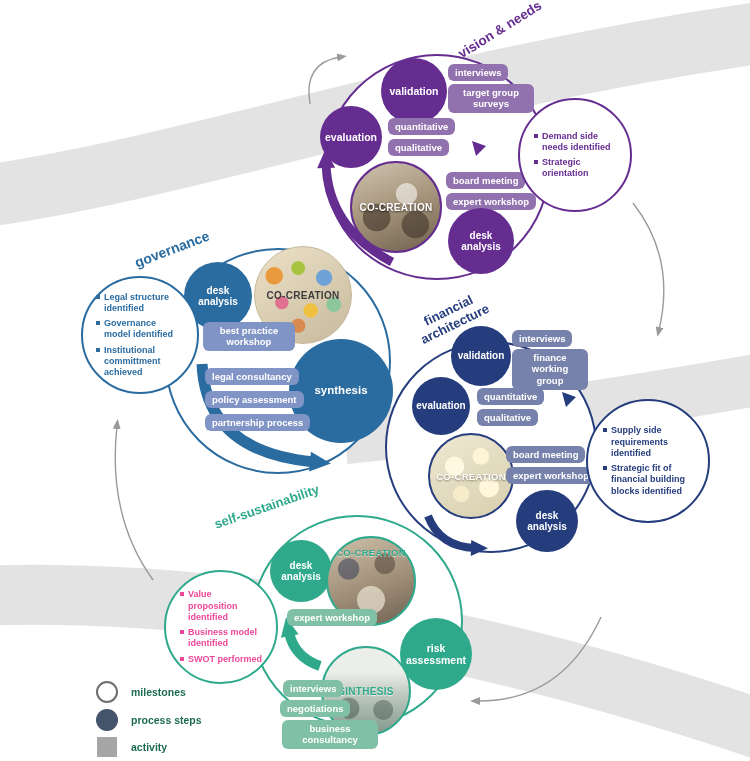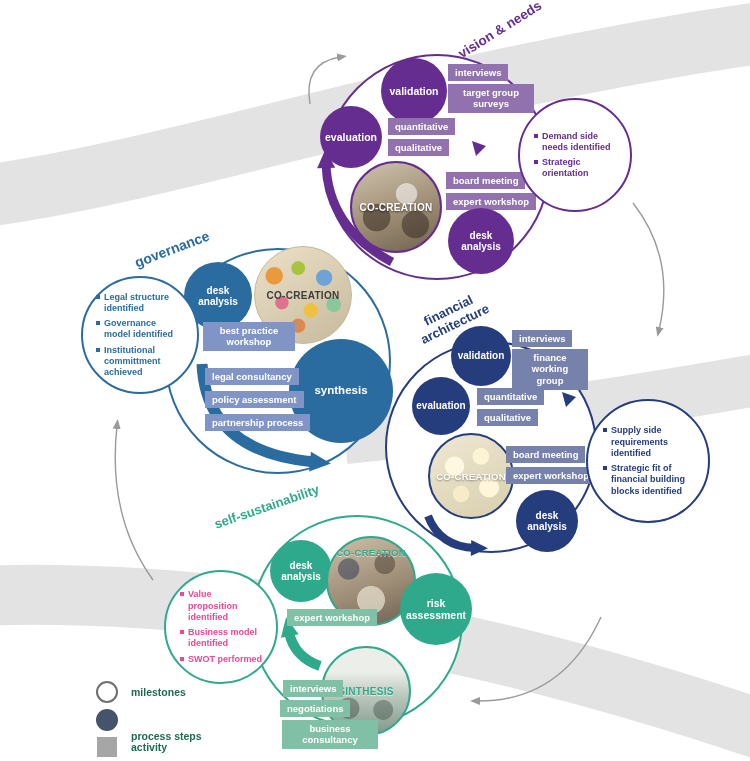--- a/index.html
+++ b/index.html
@@ -3,21 +3,21 @@
 <meta charset="utf-8">
 <style>
   * { margin:0; padding:0; box-sizing:border-box; }
   html,body { background:#fff; }
   body { font-family:"Liberation Sans", sans-serif; }
   #canvas { position:relative; width:750px; height:761px; background:#fff; overflow:hidden; }
   svg.layer { position:absolute; left:0; top:0; pointer-events:none; }
   .ring { position:absolute; border-radius:50%; background:#fff; }
   .step { position:absolute; border-radius:50%; color:#fff; font-weight:700; display:flex; align-items:center; justify-content:center; text-align:center; line-height:1.15; }
   .photo { position:absolute; border-radius:50%; display:flex; align-items:center; justify-content:center; text-align:center; font-weight:700; letter-spacing:.3px; }
-  .tag { position:absolute; color:#fff; font-weight:700; font-size:9.5px; line-height:1.25; padding:2.5px 7px; border-radius:0; text-align:center; }
+  .tag { position:absolute; color:#fff; font-weight:700; font-size:9.5px; line-height:1.25; padding:2.5px 7px; border-radius:6px; text-align:center; }
   .milestone { position:absolute; border-radius:50%; background:#fff; display:flex; flex-direction:column; justify-content:center; gap:4px; text-align:left; }
   .mi { display:flex; gap:4px; font-size:9px; font-weight:700; line-height:1.25; }
   .mi .bullet { width:4px; height:4px; background:currentColor; flex:none; margin-top:3px; }
   .ptitle { position:absolute; font-weight:700; text-align:center; line-height:1.15; }
   .legend-label { position:absolute; font-weight:700; font-size:10.5px; color:#1D6B52; }
   .abs { position:absolute; }
 
   .photo-vision {
     background:
       radial-gradient(circle at 62% 35%, rgba(255,255,255,.55) 0 13%, transparent 14%),
@@ -258,21 +258,21 @@
   </div>
 
   <div class="photo photo-table" style="left:326px; top:536px; width:90px; height:90px; border:2px solid #2FA98C; align-items:flex-start; padding-top:9px;">
     <span style="color:#2FA98C; font-size:9.5px; text-shadow:0 1px 1px rgba(255,255,255,.6);">CO-CREATION</span>
   </div>
 
   <div class="tag" style="left:287px; top:609px; background:#80C0A6;">
     <span>expert workshop</span>
   </div>
 
-  <div class="step" style="left:400px; top:573px; width:72px; height:72px; background:#2FA98C; font-size:10.5px; padding:0 10px;">
+  <div class="step" style="left:400px; top:618px; width:72px; height:72px; background:#2FA98C; font-size:10.5px; padding:0 10px;">
     <span>risk assessment</span>
   </div>
 
   <div class="photo photo-room" style="left:321px; top:646px; width:90px; height:90px; border:2px solid #2FA98C;">
     <span style="color:#2FA98C; font-size:10px; text-shadow:0 1px 1px rgba(255,255,255,.7);">SINTHESIS</span>
   </div>
 
   <div class="tag" style="left:283px; top:680px; background:#80C0A6;">
     <span>interviews</span>
   </div>
@@ -297,21 +297,21 @@
       <span>SWOT performed</span>
     </div>
   </div>
 
   <div class="abs" style="left:96px; top:681px; width:22px; height:22px; border:2px solid #6E6E6E; border-radius:50%; background:#fff;"></div>
   <div class="legend-label" style="left:131px; top:686px;text-align:center;">
     <span>milestones</span>
   </div>
 
   <div class="abs" style="left:96px; top:709px; width:22px; height:22px; border-radius:50%; background:#44546A;"></div>
-  <div class="legend-label" style="left:131px; top:714px;margin-top:16px;">
+  <div class="legend-label" style="left:131px; top:714px;">
     <span>process steps</span>
   </div>
 
   <div class="abs" style="left:97px; top:737px; width:20px; height:20px; background:#A6A6A6;"></div>
   <div class="legend-label" style="left:131px; top:741px;">
     <span>activity</span>
   </div>
 
 </div>
 

